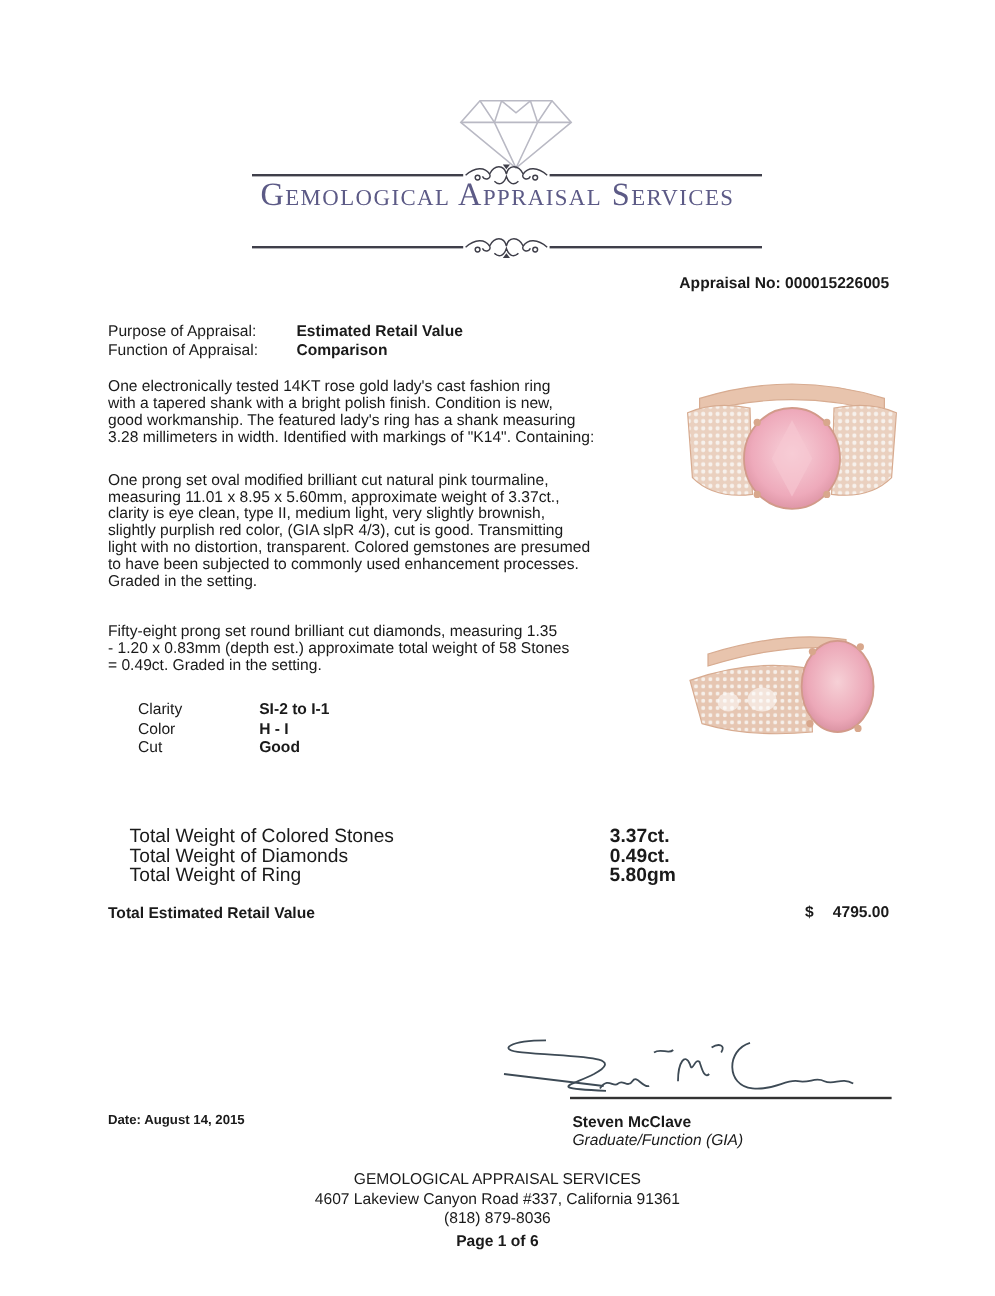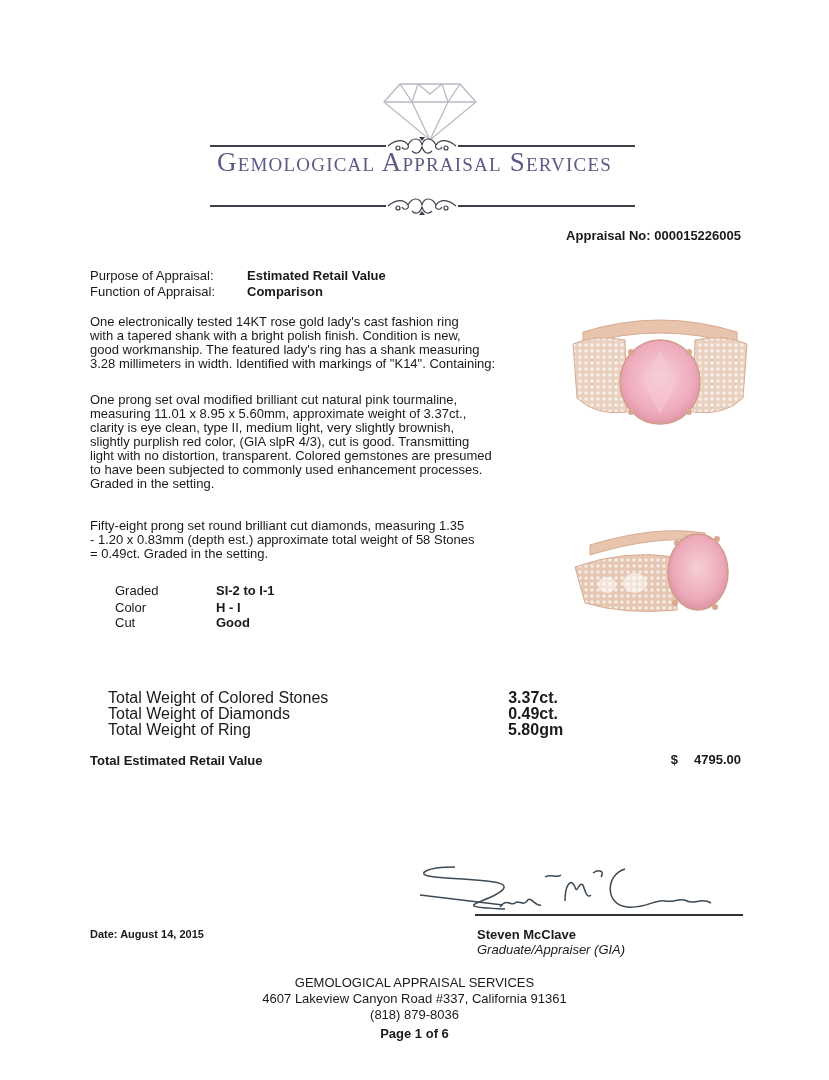--- a/index.html
+++ b/index.html
@@ -98,21 +98,21 @@
 clarity is eye clean, type II, medium light, very slightly brownish,
 slightly purplish red color, (GIA slpR 4/3), cut is good. Transmitting
 light with no distortion, transparent. Colored gemstones are presumed
 to have been subjected to commonly used enhancement processes.
 Graded in the setting.</div>
 <div class="para" style="top:519px">Fifty-eight prong set round brilliant cut diamonds, measuring 1.35
 - 1.20 x 0.83mm (depth est.) approximate total weight of 58 Stones
 = 0.49ct. Graded in the setting.</div>
 
 <div class="grade" style="top:583px">
-  <span class="lbl">Graded</span><span class="val">SI-2 to I-1</span>
+  <span class="lbl">Clarity</span><span class="val">SI-2 to I-1</span>
 </div>
 <div class="grade" style="top:600px">
   <span class="lbl">Color</span><span class="val">H - I</span>
 </div>
 <div class="grade" style="top:615px">
   <span class="lbl">Cut</span><span class="val">Good</span>
 </div>
 
 <div class="totals" style="top:690px">
   <span class="lbl">Total Weight of Colored Stones</span><span class="val">3.37ct.</span>
@@ -181,20 +181,20 @@
     <path d="M5,40 C40,44 70,48 88,50"></path>
     <path d="M85,52 C92,42 96,52 100,48 C104,44 108,52 112,46 C116,40 120,52 126,50"></path>
     <path d="M130,22 C136,18 142,24 146,20"></path>
     <path d="M150,46 C150,30 156,22 160,32 C162,40 164,26 168,30 C170,36 172,44 176,40"></path>
     <path d="M178,18 C184,14 190,16 186,22"></path>
     <path d="M210,14 C190,20 190,50 212,52 C230,54 240,44 250,46 C260,48 264,42 272,46 C280,50 286,42 296,48"></path>
   </g>
 </svg>
 <div class="sig-line"></div>
 <div class="sig-name">Steven McClave</div>
-<div class="sig-title">Graduate/Appraiser (GIA)</div>
+<div class="sig-title">Graduate/Function (GIA)</div>
 
 <div class="date">Date: August 14, 2015</div>
 
 <div class="footer" style="top:975px">GEMOLOGICAL APPRAISAL SERVICES</div>
 <div class="footer" style="top:991px">4607 Lakeview Canyon Road #337, California 91361</div>
 <div class="footer" style="top:1007px">(818) 879-8036</div>
 <div class="footer bold" style="top:1026px">Page 1 of 6</div>
 
 </body></html>

